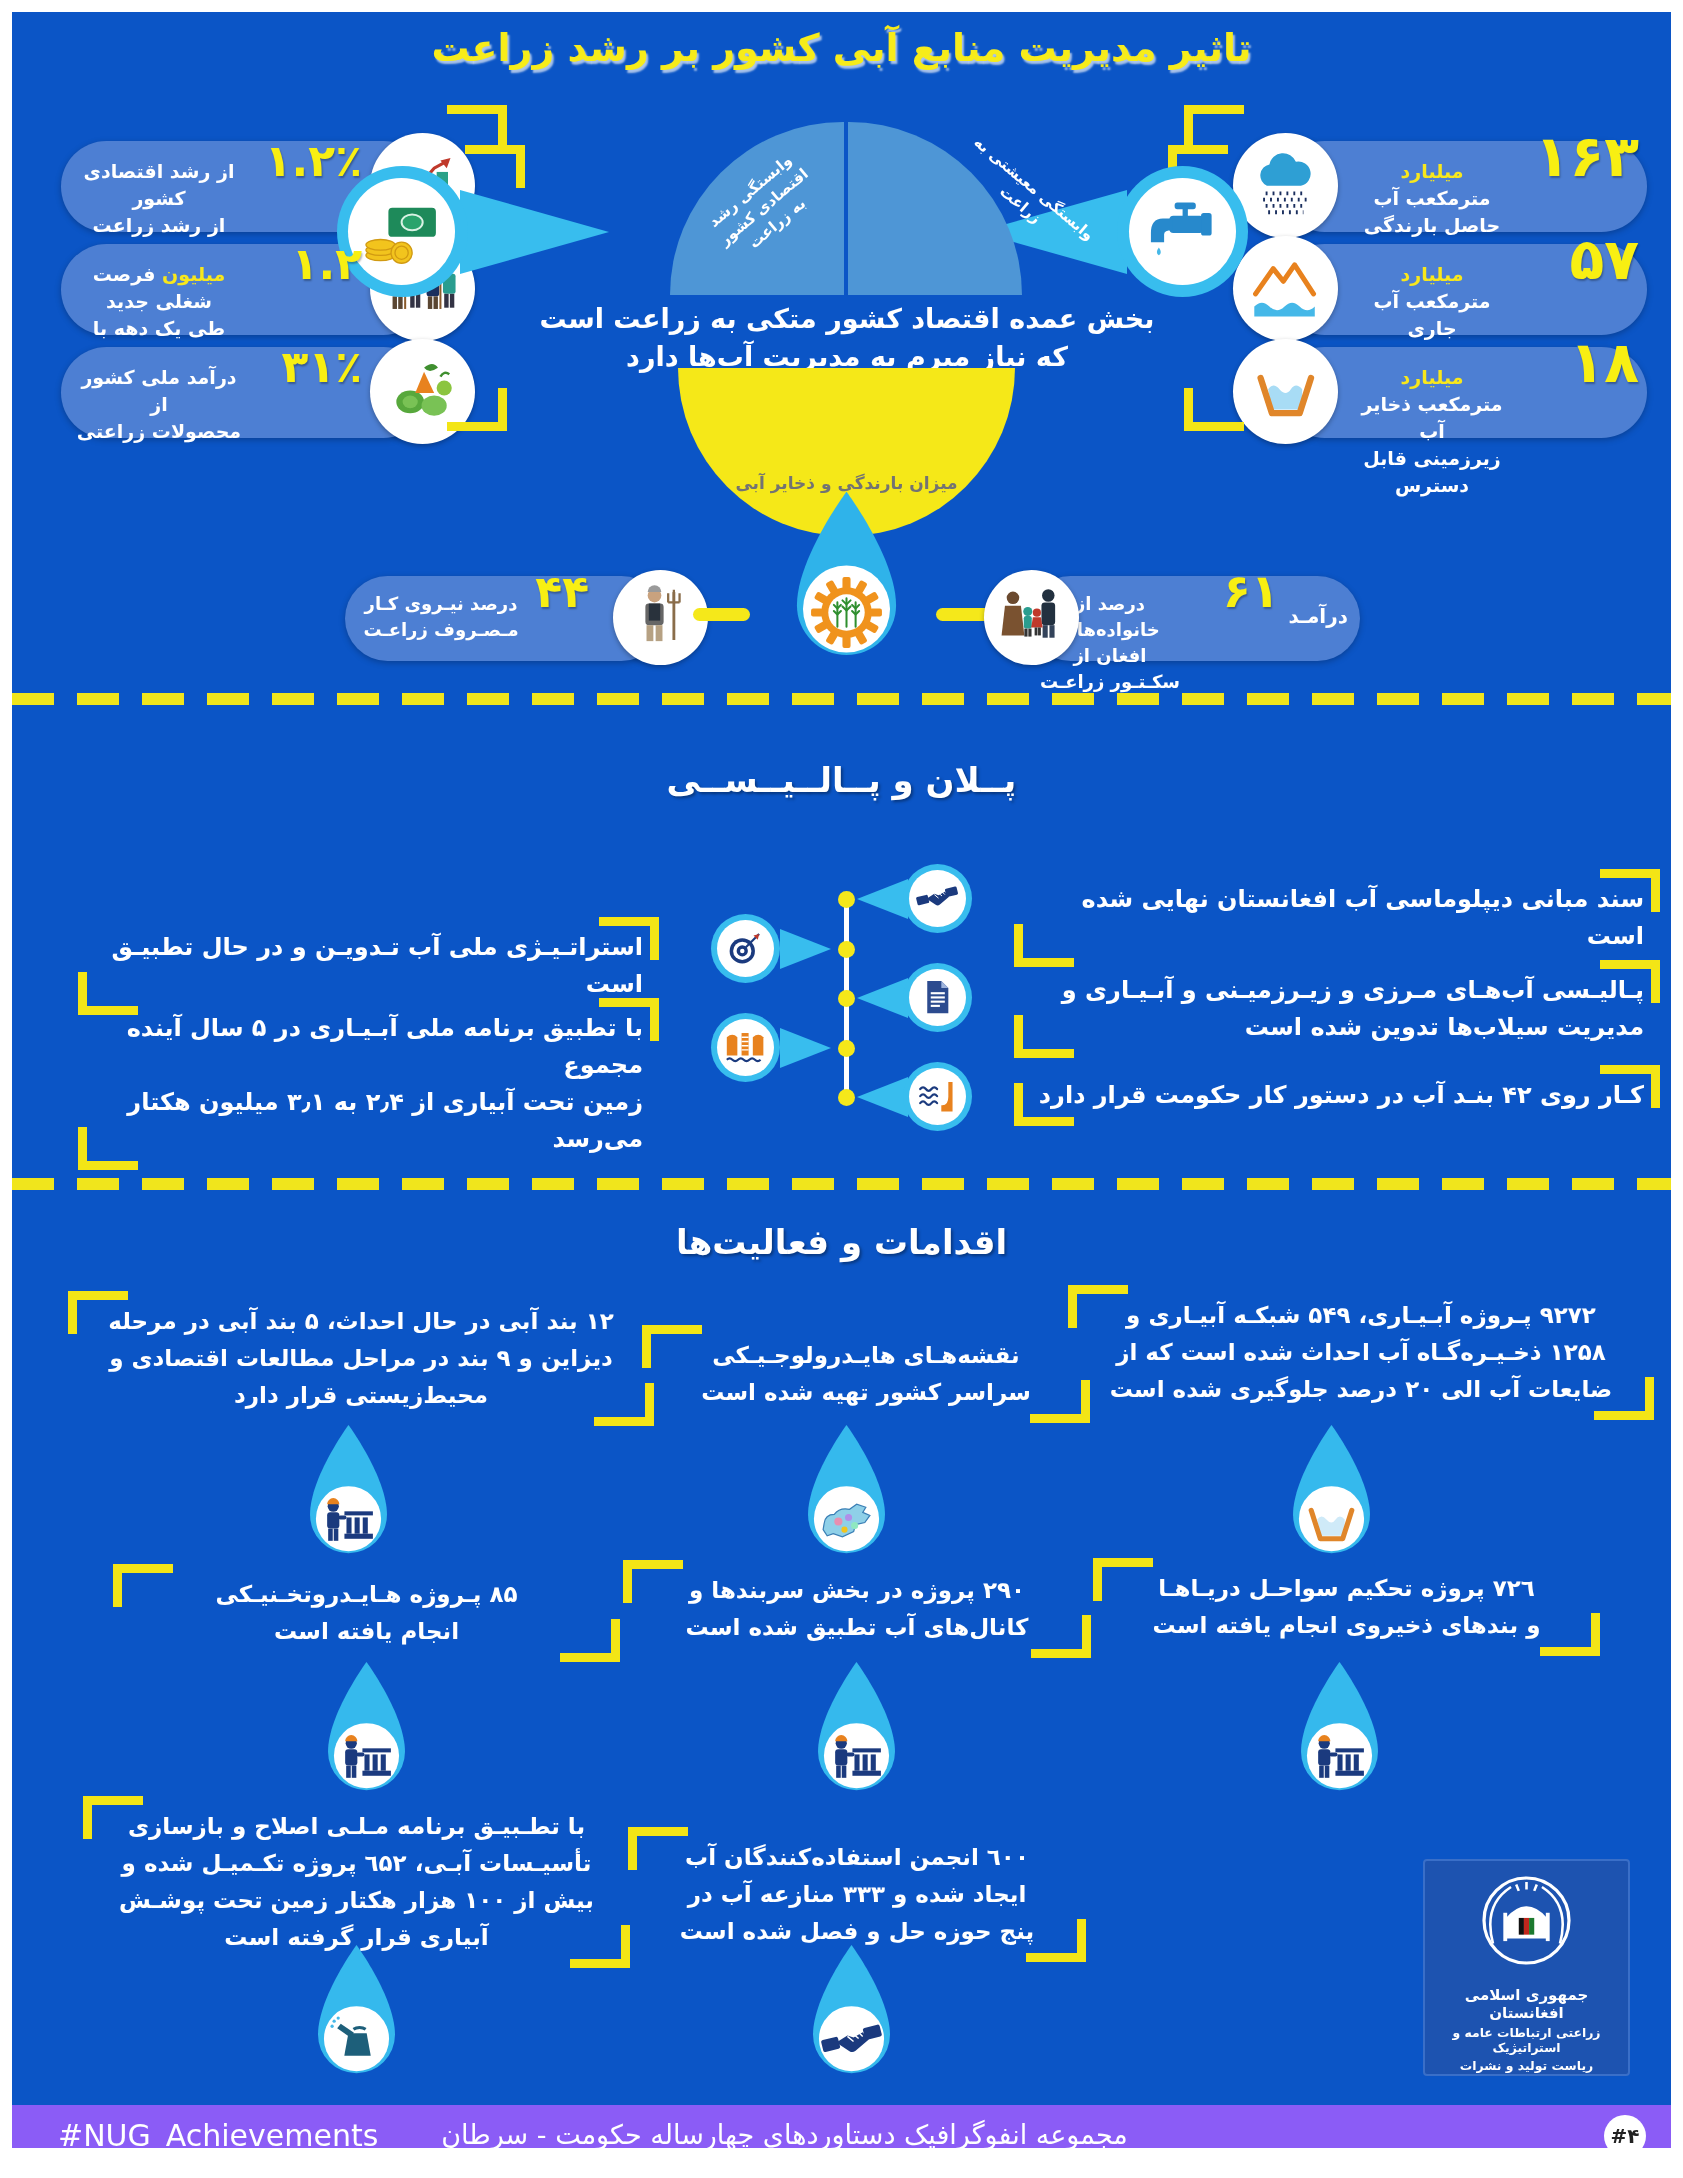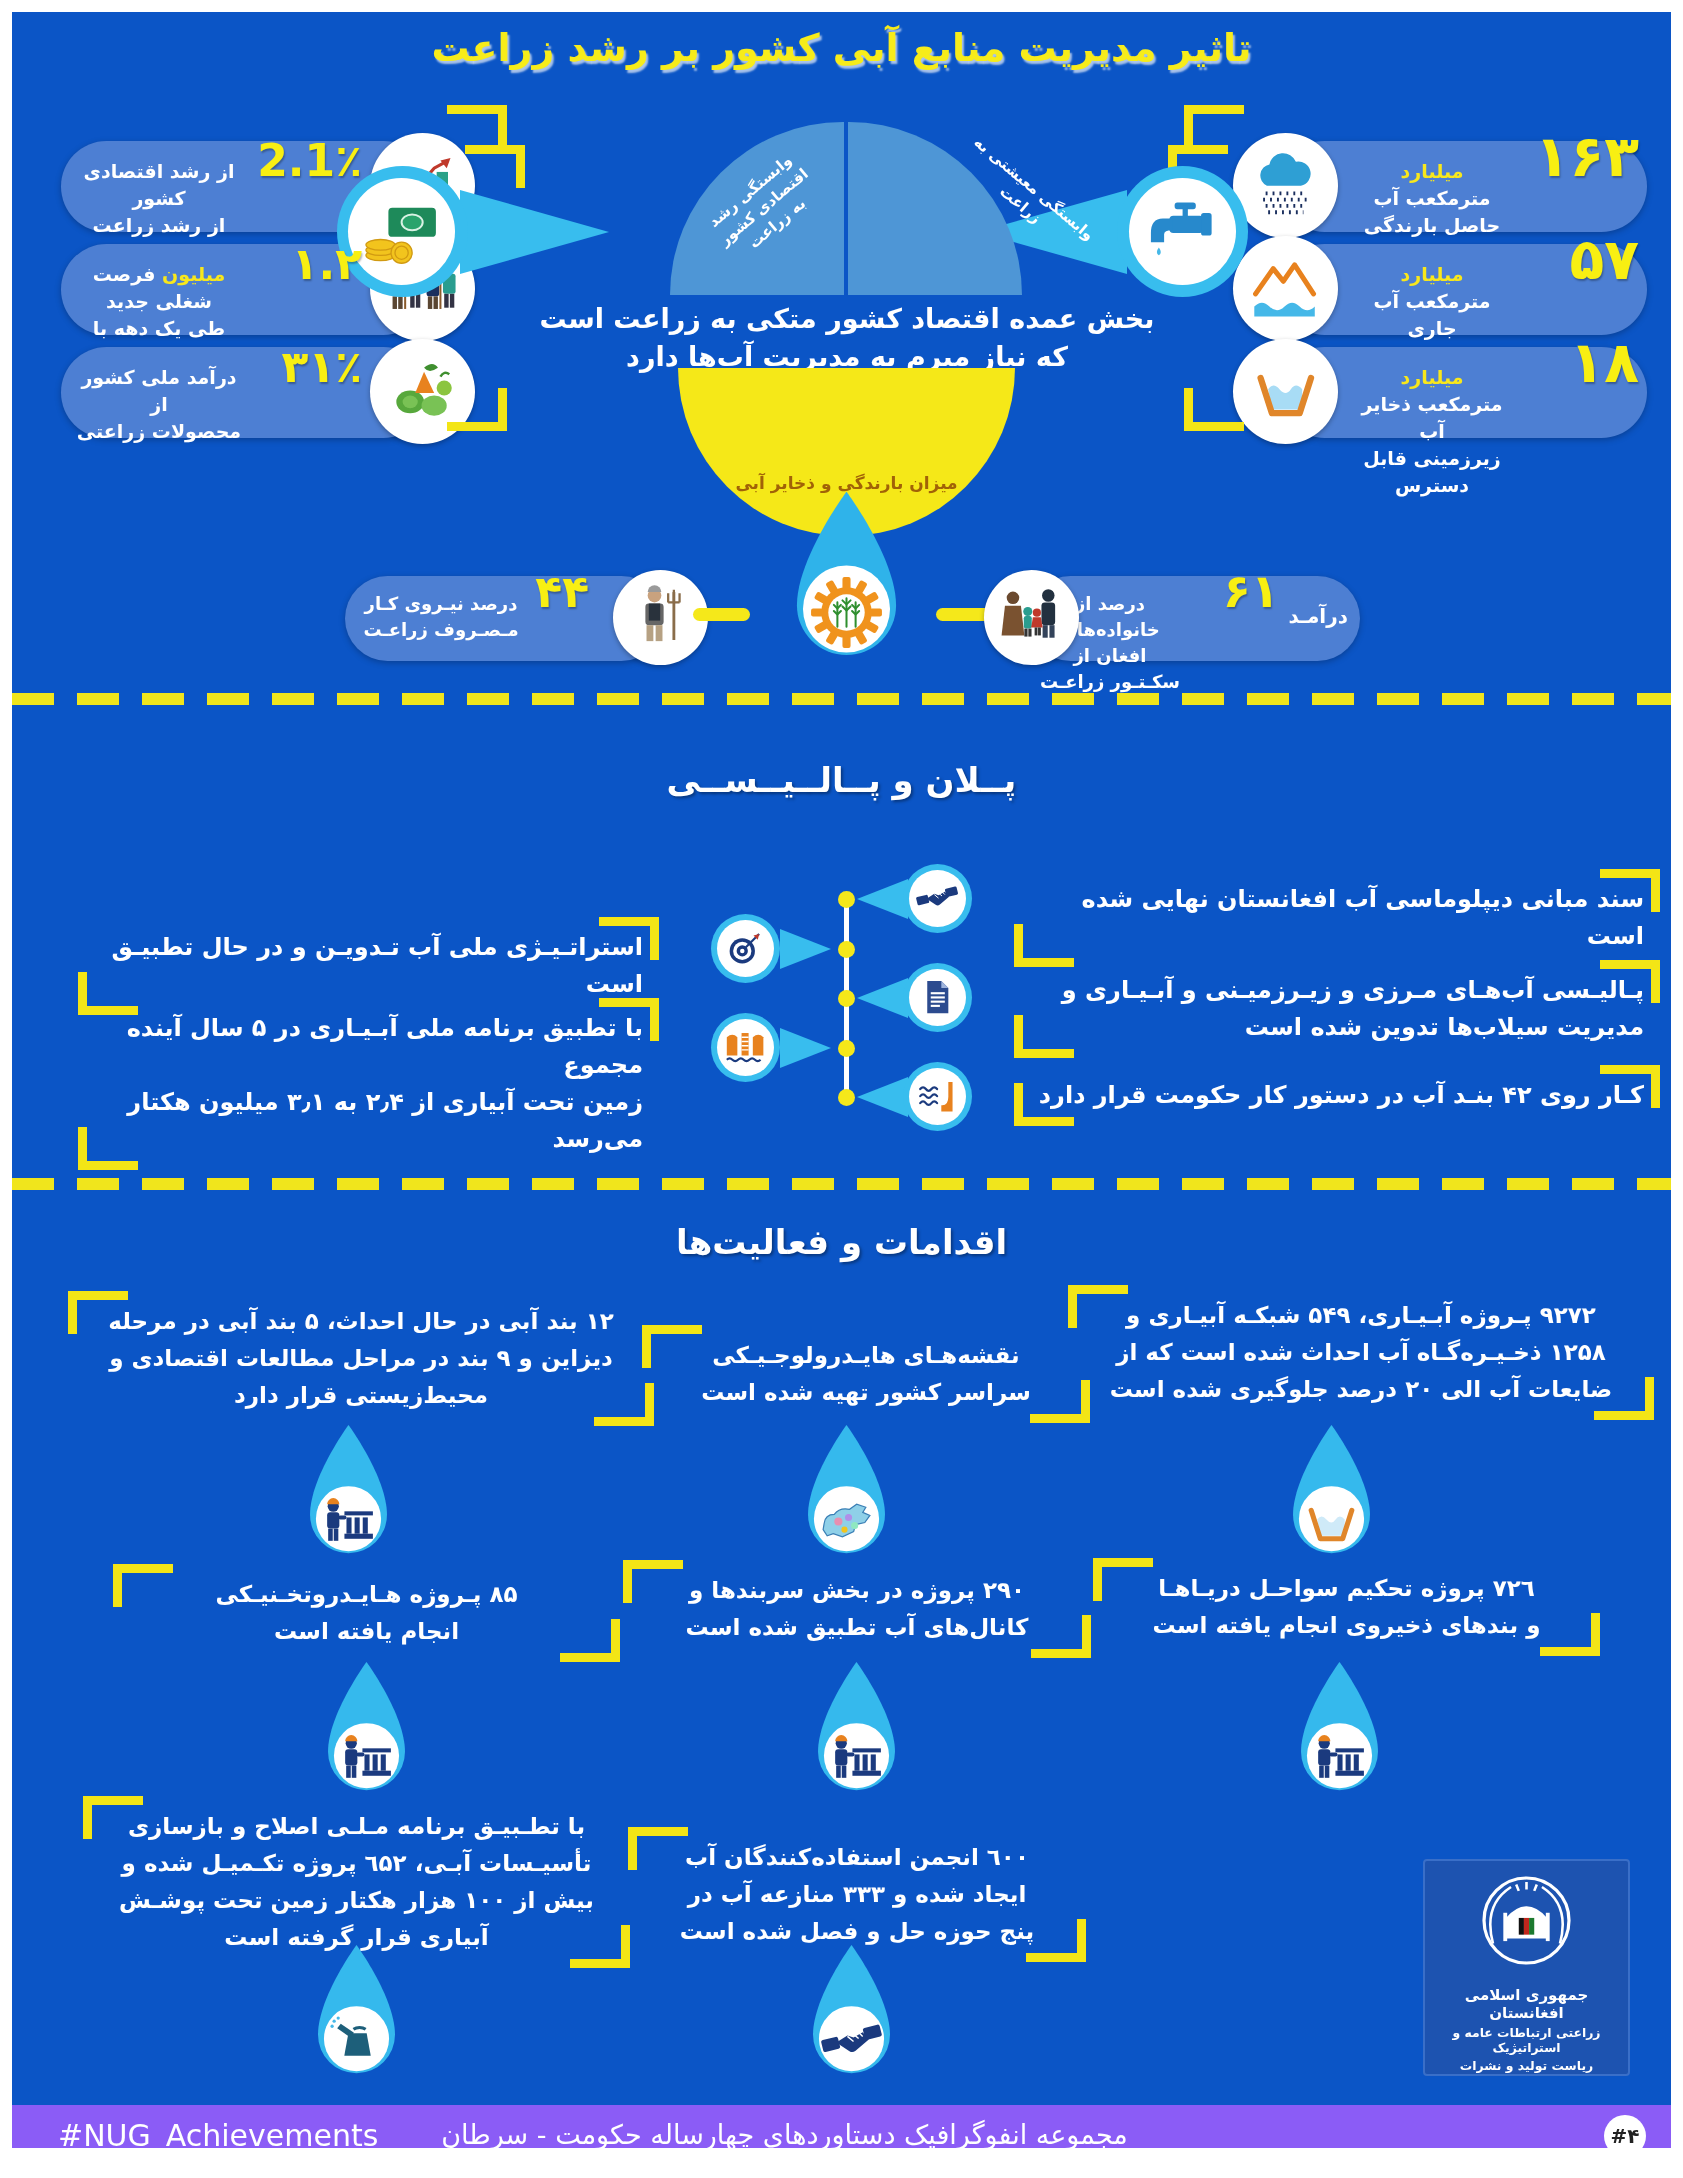--- a/index.html
+++ b/index.html
@@ -46,21 +46,21 @@
   
   .quarter{position:absolute;width:174px;height:173px;background:#4e96d6;}
   .q-left{border-radius:174px 0 0 0;}
   .q-right{border-radius:0 174px 0 0;}
   .q-label{position:absolute;color:#fff;font-weight:bold;font-size:15px;text-align:center;line-height:21px;}
 
   .center-text{position:absolute;left:446px;top:300px;width:802px;text-align:center;color:#fff;
     font-weight:bold;font-size:27px;line-height:38px;}
   .bowl{position:absolute;left:678px;top:368px;width:337px;height:168px;background:#f5e818;
     border-radius:0 0 168px 168px;}
-  .bowl-label{position:absolute;left:0;right:0;top:105px;text-align:center;color:#a16207;font-weight:bold;font-size:17px;}
+  .bowl-label{position:absolute;left:0;right:0;top:105px;text-align:center;color:#737373;font-weight:bold;font-size:17px;}
 
   
   .drop{position:absolute;width:109px;height:150px;}
   .drop .dicon{position:absolute;left:24px;top:69px;width:61px;height:61px;display:flex;align-items:center;justify-content:center;}
   .drop .dicon svg{width:100%;height:100%;}
   .dash{position:absolute;width:57px;height:13px;background:#f5e81a;border-radius:7px;}
 
   
   .sec-title{position:absolute;left:0;width:1683px;text-align:center;color:#fff;font-weight:bold;
     font-size:34px;text-shadow:2px 2px 3px rgba(0,0,0,.35);}
@@ -89,21 +89,21 @@
 </style>
 </head>
 <body>
 
 <div id="canvas">
   <div class="blue-bg"></div>
 
   <div class="main-title rtl">تاثیر مدیریت منابع آبی کشور بر رشد زراعت</div>
 
   <div class="pill pl rtl" style="left:61px;top:141px;width:368px;">
-    <div class="num">2.1٪</div>
+    <div class="num">۱.۲٪</div>
     <div class="txt">
         <div><span class="unit"></span> <span>از رشد اقتصادی کشور</span></div>
         <div>از رشد زراعت</div>
       </div>
     <div class="icircle">
       <svg viewBox="0 0 60 60">
           <rect x="5" y="41" width="9" height="11" fill="#c0392b"></rect>
           <rect x="17" y="35" width="9" height="17" fill="#e67e22"></rect>
           <rect x="29" y="27" width="9" height="25" fill="#2aa187"></rect>
           <rect x="41" y="19" width="9" height="33" fill="#2aa187"></rect>

